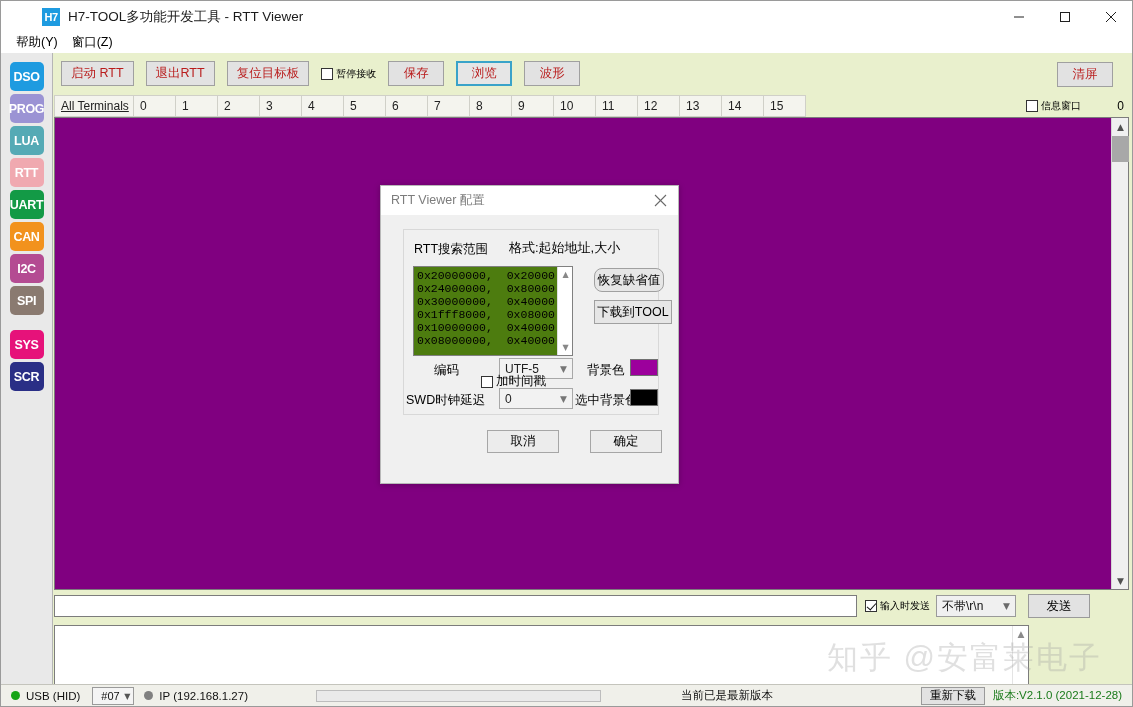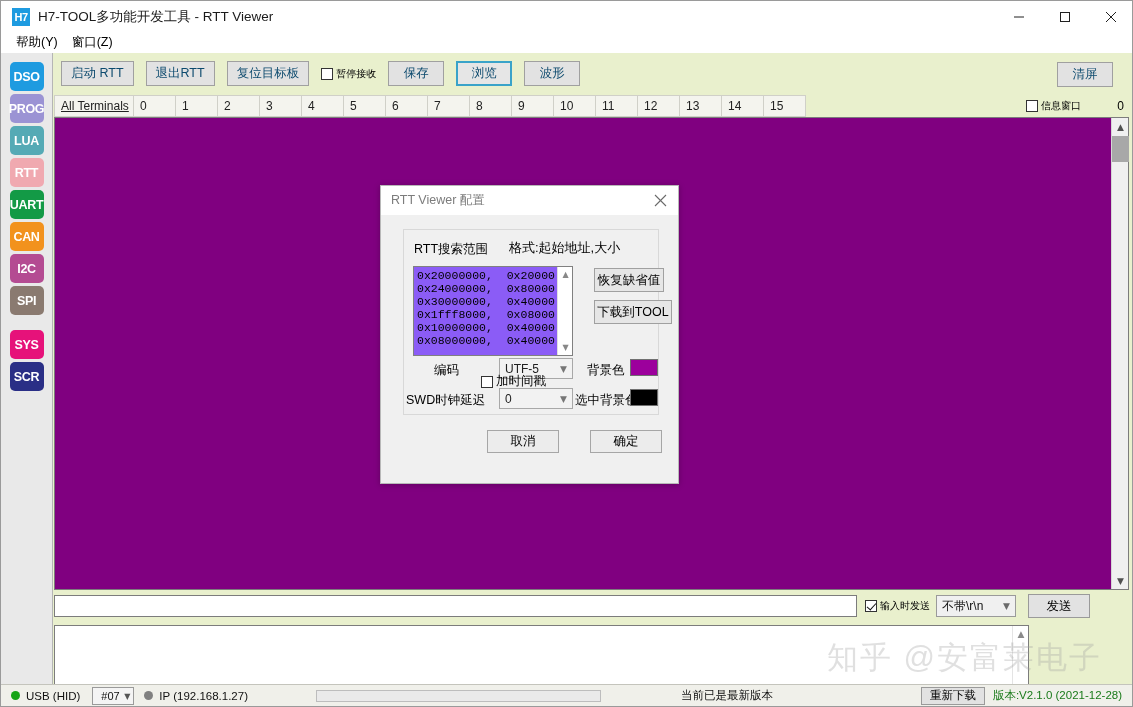--- a/index.html
+++ b/index.html
@@ -17,21 +17,21 @@
     background: #f3f3f0;
     border: 1px solid #9a9a9a;
     overflow: hidden;
   }
 
   
   .titlebar {
     position: absolute; left: 0; top: 0;
     width: 1133px; height: 31px;
     background: #ffffff;
-    display: flex; align-items: center;
+    display: flex; align-items: center; padding-left: 30px;
   }
   .title-logo {
     width: 18px; height: 18px;
     margin-left: 11px; margin-right: 8px;
     background: #1e9be0;
     color: #ffffff;
     font-size: 11px; font-weight: bold;
     display: flex; align-items: center; justify-content: center;
     letter-spacing: -0.5px;
   }
@@ -100,21 +100,21 @@
     display: flex; align-items: center;
     padding-left: 8px;
   }
   .tb-btn {
     height: 25px;
     min-width: 56px;
     margin-right: 12px;
     padding: 0 9px;
     background: #e2e2e2;
     border: 1px solid #a0a0a0;
-    font-size: 12.5px; color: #0c4a6e;
+    font-size: 12.5px; color: #b91c1c;
     display: flex; align-items: center; justify-content: center;
     white-space: nowrap;
   }
   .tb-btn.focused {
     border: 2px solid #3aa3c9;
     background: #e6e6e6;
     text-align: right;
   }
   .tb-check {
     display: flex; align-items: center;
@@ -367,21 +367,21 @@
     font-size: 12.5px; color: #000;
   }
   .grp-lbl2 {
     position: absolute; left: 105px; top: 9px;
     font-size: 13px; color: #000;
   }
   .addrbox {
     position: absolute; left: 9px; top: 36px;
     width: 160px; height: 90px;
     border: 1px solid #808080;
-    background: #8b5cf6;
+    background: #4d7c0f;
     overflow: hidden;
   }
   .addrlist {
     padding: 2px 0 0 3px;
     font-family: "Liberation Mono", "DejaVu Sans Mono", monospace;
     font-size: 11.5px; color: #000000;
     line-height: 13px;
   }
   .addrline { white-space: pre; }
   .addr-scroll {
@@ -398,21 +398,21 @@
   }
   .addr-scroll .arrow.down { position: absolute; bottom: 0; left: 0; }
   .dlg-btn {
     position: absolute;
     width: 70px; height: 24px;
     background: #e6e6e6;
     border: 1px solid #a0a0a0;
     font-size: 12.5px; color: #000;
     display: flex; align-items: center; justify-content: center;
   }
-  .btn-restore { left: 190px; top: 38px; }
+  .btn-restore { left: 190px; top: 38px; border-radius: 8px; }
   .btn-dl { left: 190px; top: 70px; width: 78px; }
   .row-lbl {
     position: absolute;
     font-size: 12.5px; color: #000;
     white-space: nowrap;
   }
   .dlg-combo {
     position: absolute;
     height: 21px;
     border: 1px solid #a8a8a8;

